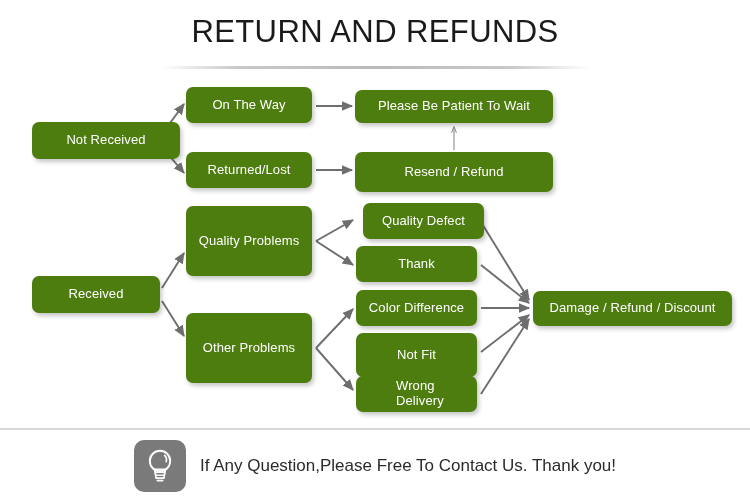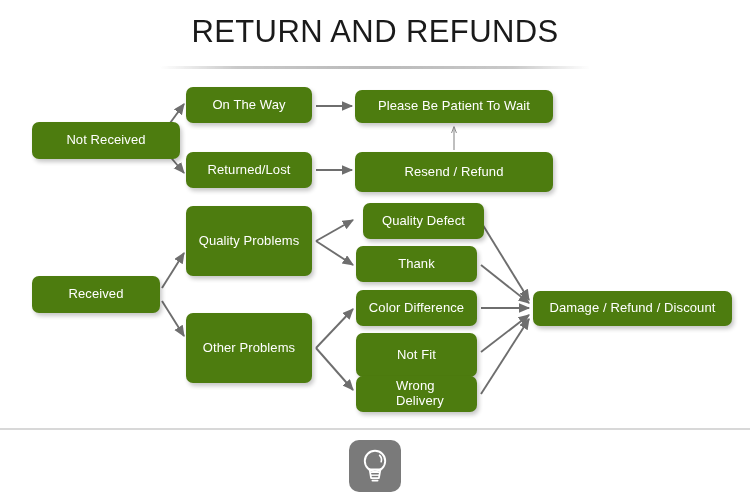--- a/index.html
+++ b/index.html
@@ -171,15 +171,16 @@
     <div class="bulb-badge">
       <svg width="34" height="38" viewBox="0 0 34 38" xmlns="http://www.w3.org/2000/svg">
         <circle cx="17" cy="14" r="10.2" fill="none" stroke="#ffffff" stroke-width="1.9"></circle>
         <path d="M21.6 8.4 a6.4 6.4 0 0 1 1.6 6.4" fill="none" stroke="#ffffff" stroke-width="1.6" stroke-linecap="round"></path>
         <path d="M11.6 22.4 L22.4 22.4 L20.9 31.2 L13.1 31.2 Z" fill="none" stroke="#ffffff" stroke-width="1.8" stroke-linejoin="round"></path>
         <line x1="12.4" y1="25.3" x2="21.6" y2="25.3" stroke="#ffffff" stroke-width="1.4"></line>
         <line x1="12.8" y1="28.2" x2="21.2" y2="28.2" stroke="#ffffff" stroke-width="1.4"></line>
         <line x1="14.4" y1="33.6" x2="19.6" y2="33.6" stroke="#ffffff" stroke-width="1.8" stroke-linecap="round"></line>
       </svg>
     </div>
+    <div class="footer-text">If Any Question,Please Free To Contact Us. Thank you!</div>
   </div>
 
 </div>
 
 </body></html>

